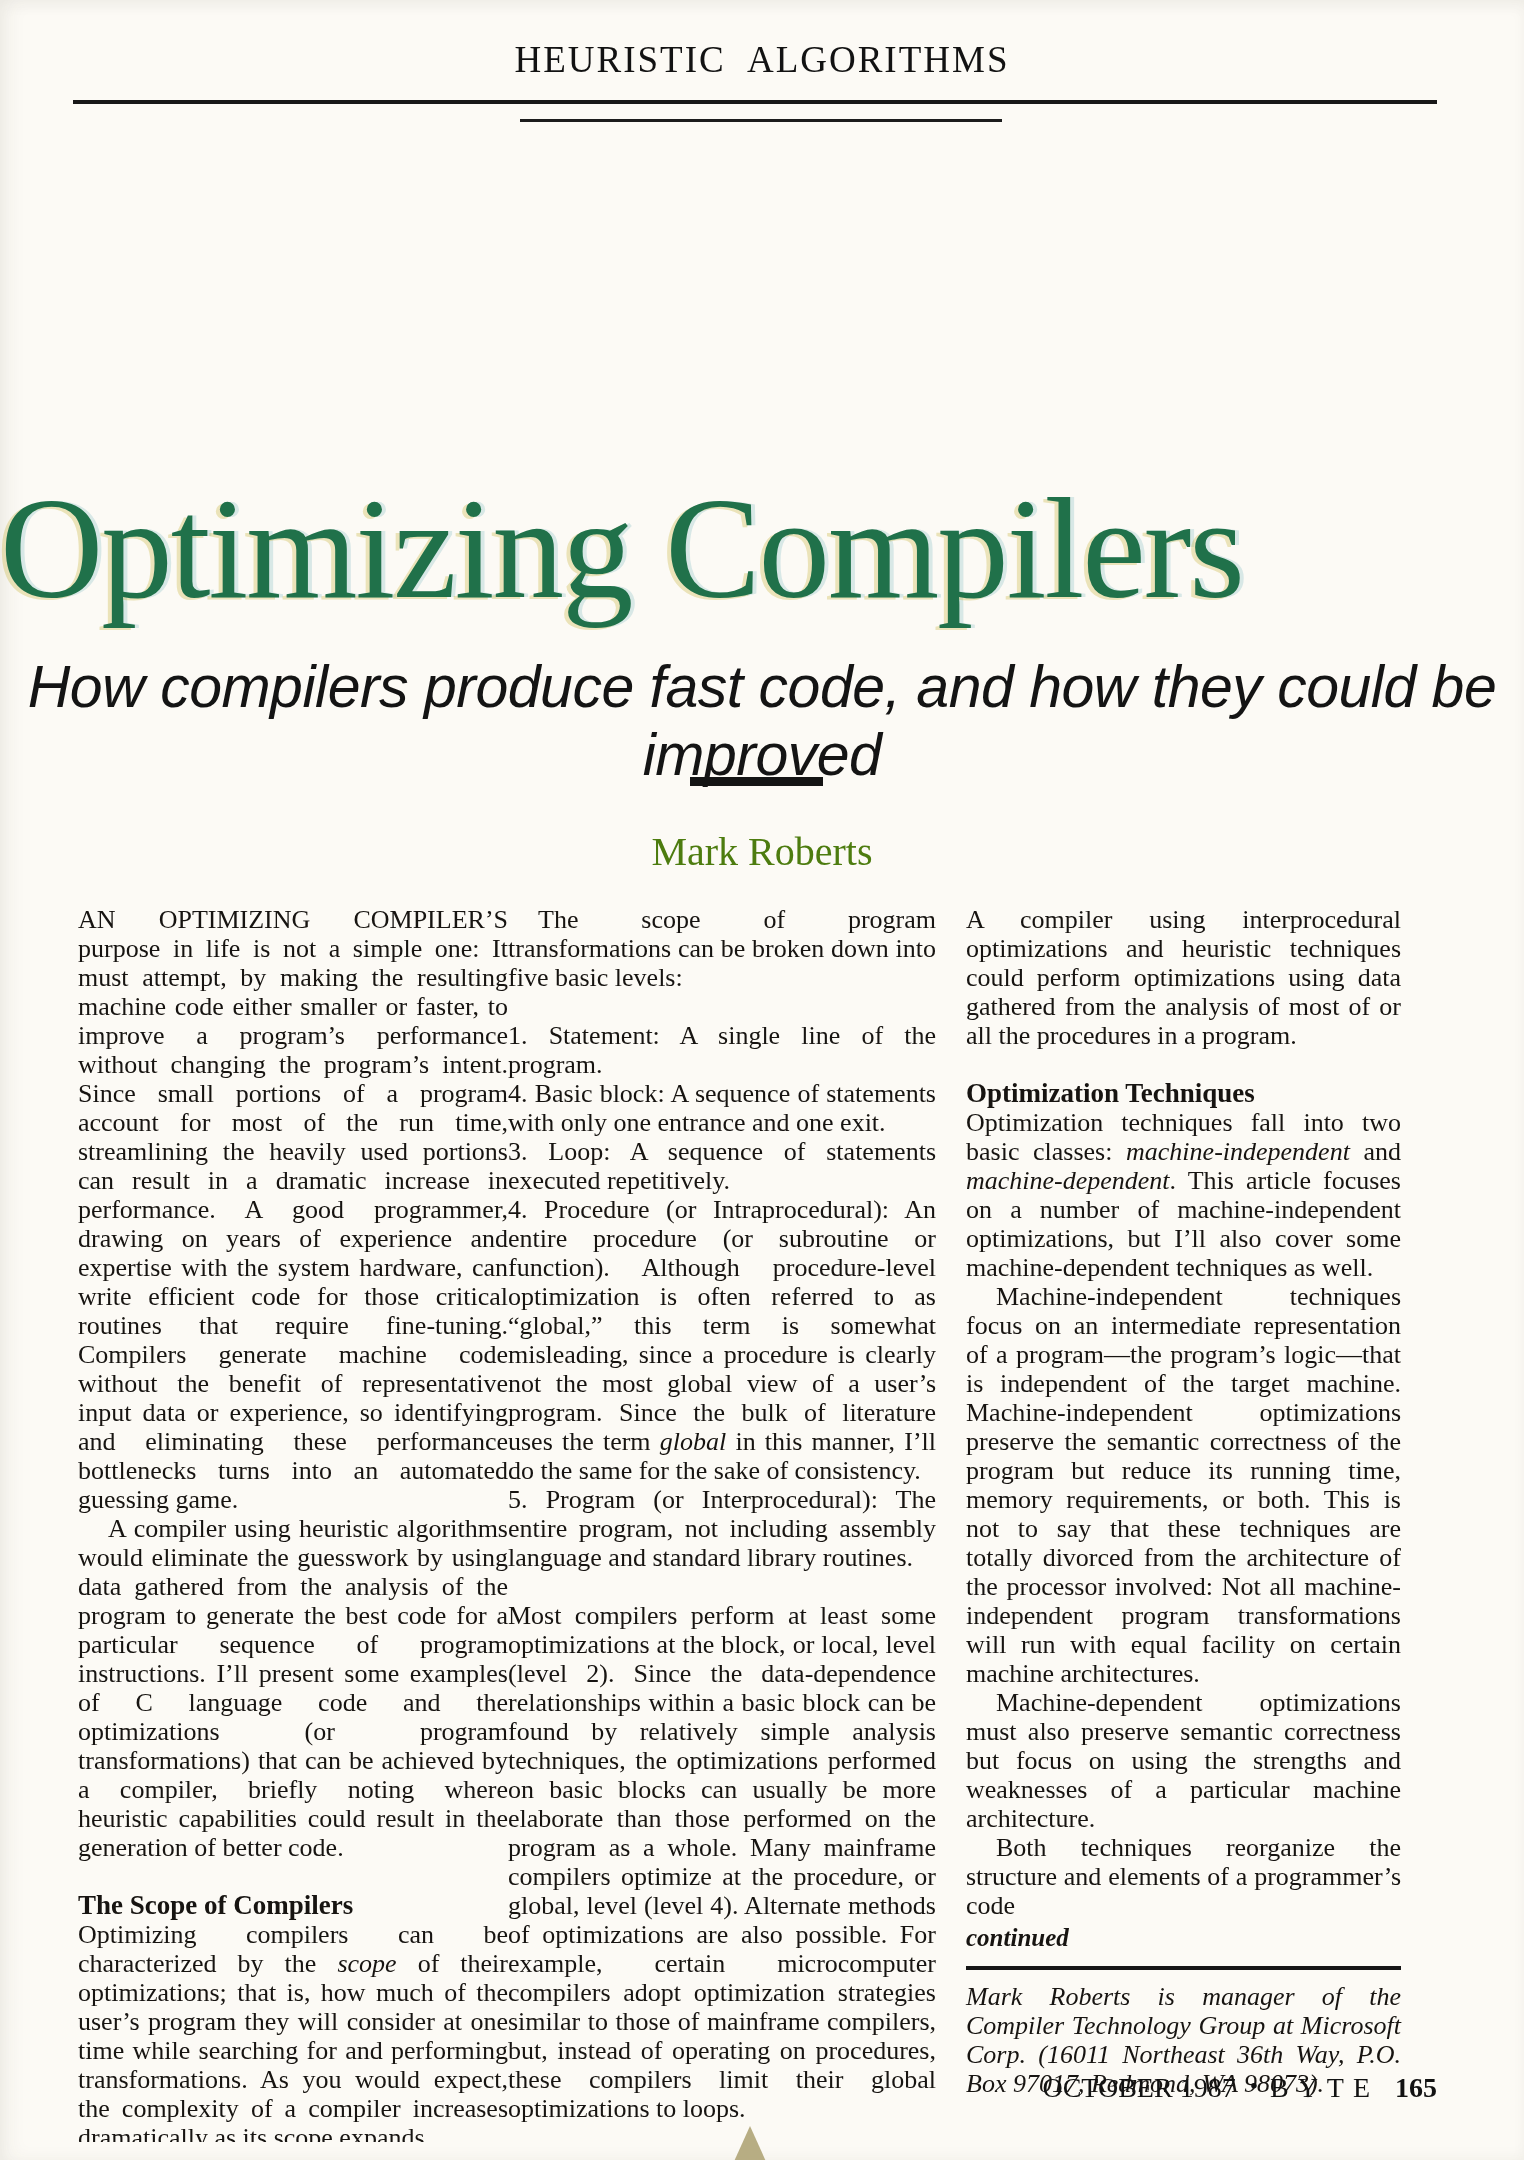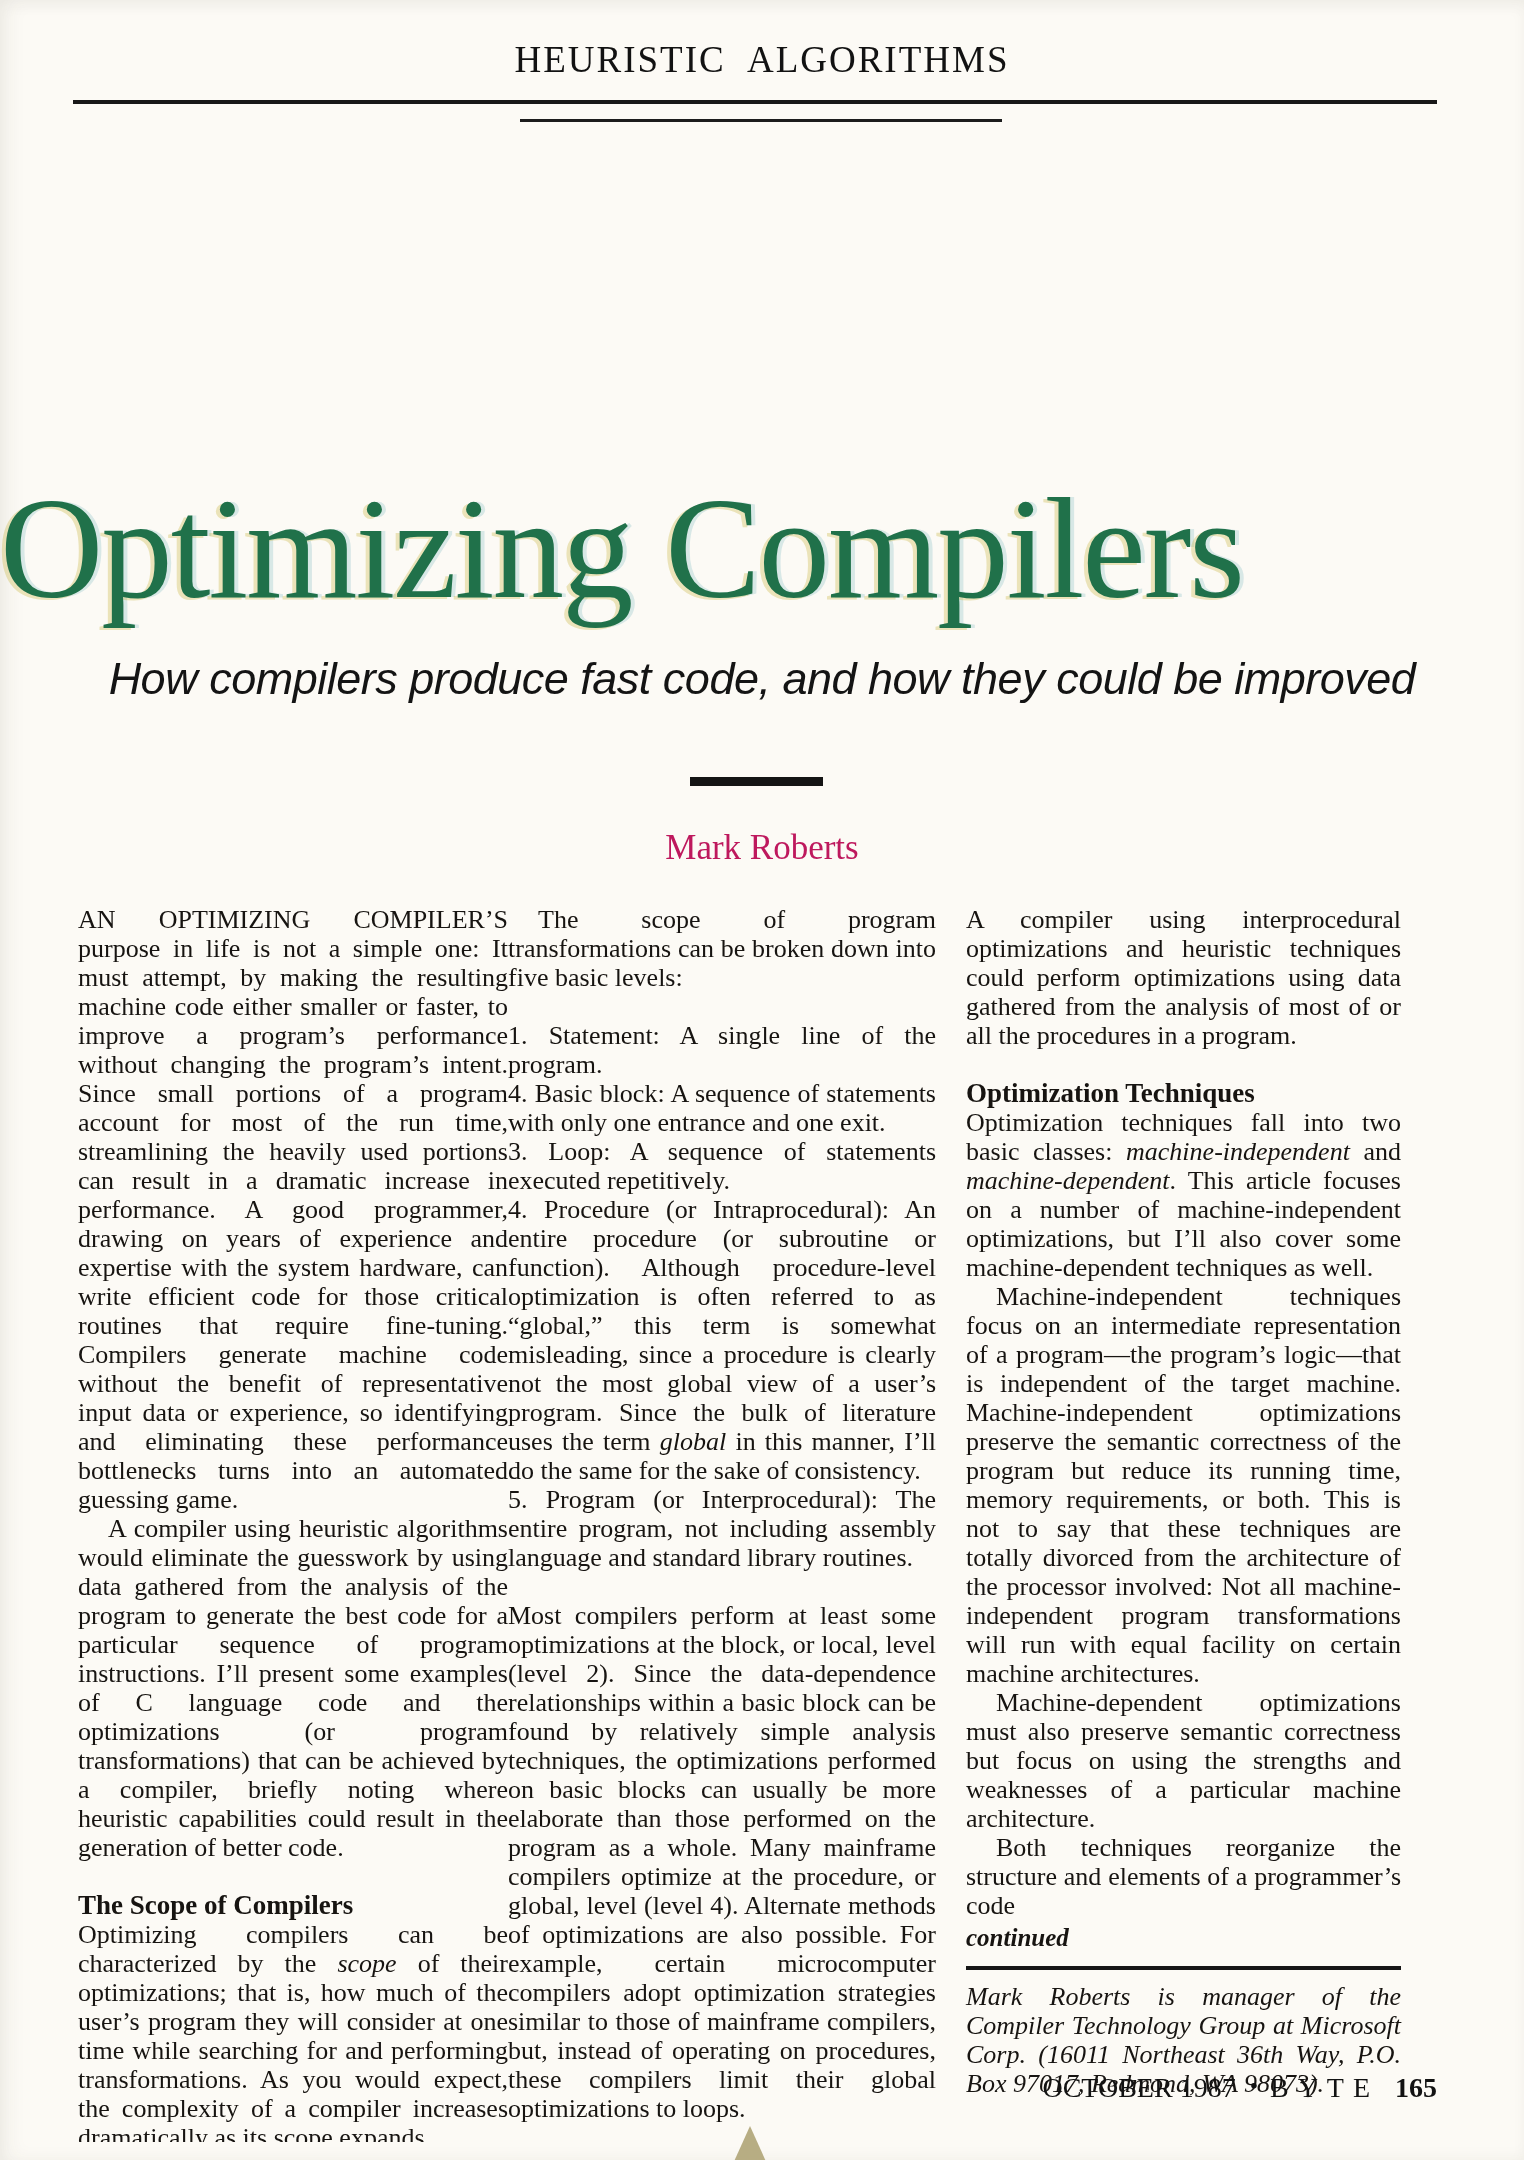--- a/index.html
+++ b/index.html
@@ -21,24 +21,24 @@
   .rule-short{position:absolute;left:520px;top:119px;width:482px;height:3px;background:#1c1c1c;}
   .title{
     position:absolute;top:478px;left:0;width:100%;margin:0;
     font-size:143px;line-height:1;font-weight:400;letter-spacing:-2px;
     color:#20714a;
     text-shadow:-4px 2px 0 rgba(196,174,48,.30), 4px 0 0 rgba(58,150,168,.18);
   }
   .subtitle{
     position:absolute;top:653px;left:0;width:100%;text-align:center;
     font-family:"Liberation Sans", sans-serif;font-style:italic;
-    font-size:45px;letter-spacing:-0.5px;color:#141414;
+    font-size:59px;letter-spacing:-0.5px;color:#141414;
   }
   .byline-bar{position:absolute;left:690px;top:777px;width:133px;height:9px;background:#141414;}
-  .byline{position:absolute;top:828px;left:0;width:100%;text-align:center;font-size:35px;color:#be185d;}
+  .byline{position:absolute;top:828px;left:0;width:100%;text-align:center;font-size:40px;color:#4d7c0f;}
   .columns{
     position:absolute;left:78px;top:905px;width:1359px;height:1237px;
     display:flex;overflow:hidden;
   }
   .col{
     text-align:justify;font-size:26px;line-height:29px;color:#171411;
     hyphens:auto;-webkit-hyphens:auto;
   }
   .col1{width:430px;}
   .col2{width:428px;margin-right:30px;}

